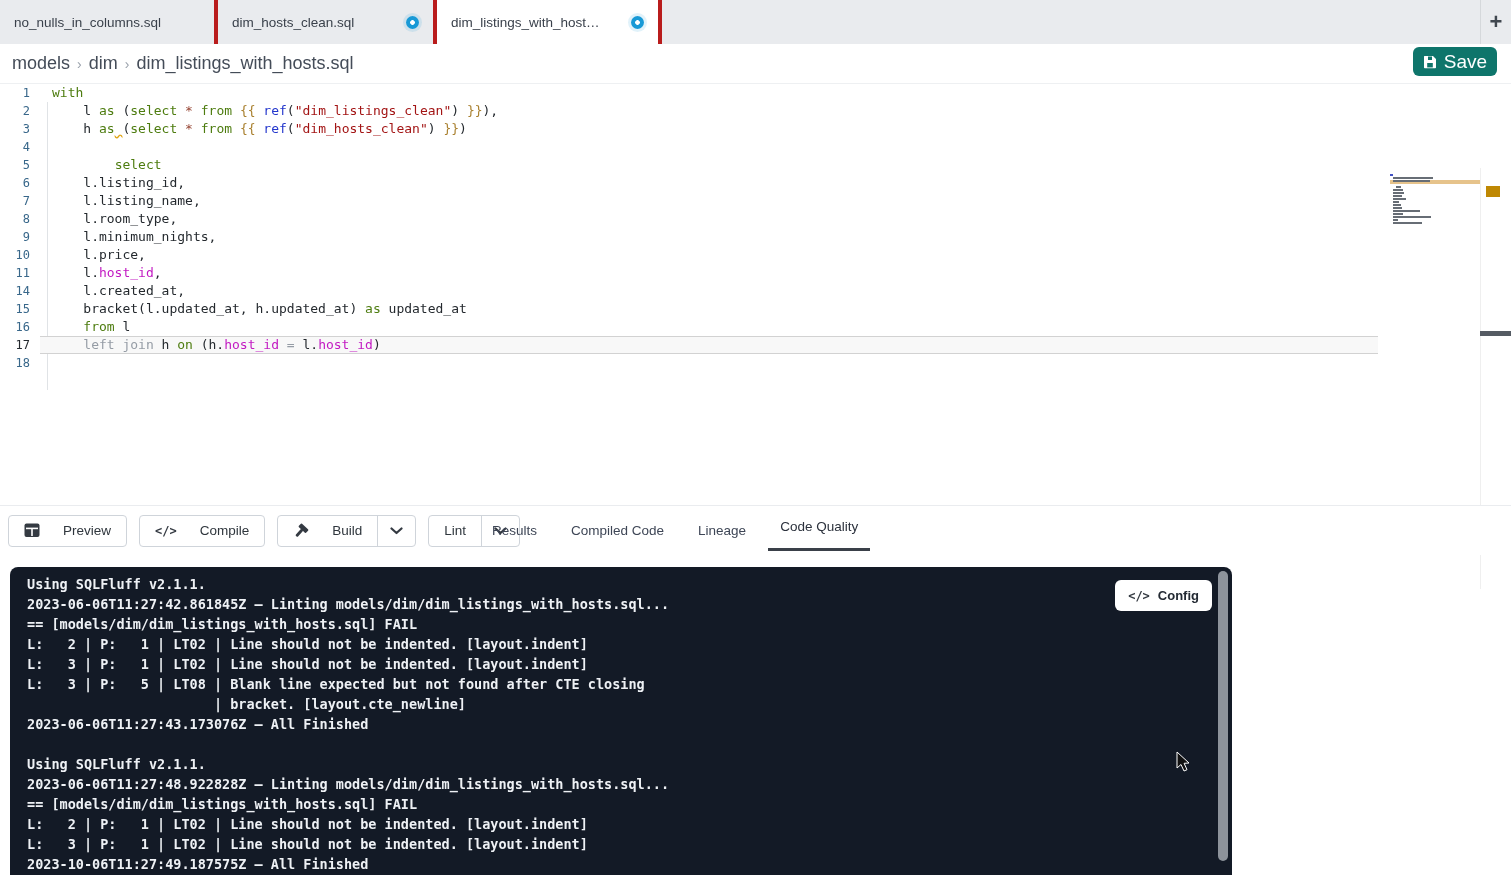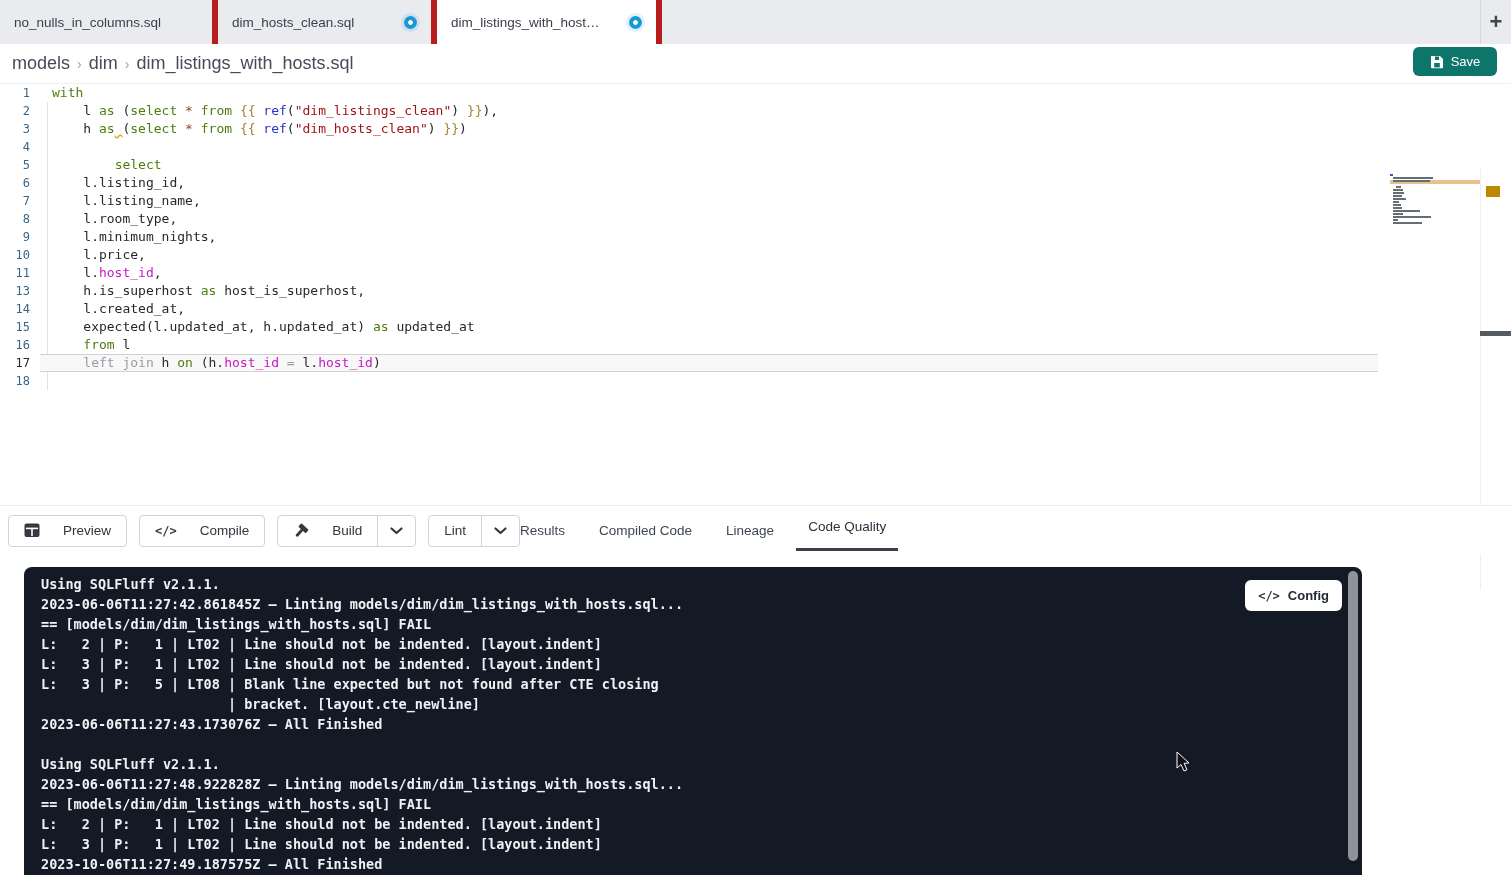--- a/index.html
+++ b/index.html
@@ -5,21 +5,21 @@
   * { box-sizing: border-box; }
   html,body { margin:0; padding:0; }
   body {
     width:1511px; height:875px; position:relative; overflow:hidden;
     background:#ffffff; font-family:"Liberation Sans", sans-serif;
   }
 
   
   .tab-bar { position:absolute; top:0; left:0; right:0; height:44px; background:#e9ebee; display:flex; }
   .tabs { display:flex; height:100%; }
-  .tab { display:flex; align-items:center; padding:15px 14px; border-right:6px solid #b91c1c;
+  .tab { display:flex; align-items:center; padding:15px 14px; border-right:4px solid #b91c1c;
          font-size:13.5px; color:#3a414b; cursor:pointer; }
   .tab:nth-child(1){ width:218px; }
   .tab:nth-child(2){ width:219px; }
   .tab:nth-child(3){ width:225px;gap:26px; }
   .tab:nth-child(4){ width:225px; }
   .tab.active { background:#ffffff; }
   .tab-label { overflow:hidden; white-space:nowrap; text-overflow:ellipsis; }
   .dirty-dot { margin-left:auto; flex:none; width:13px; height:13px; border-radius:50%;
                background:radial-gradient(circle, #ffffff 0 2.2px, #1899d6 2.3px);
                box-shadow:0 0 0 3px rgba(24,153,214,.13); }
@@ -27,21 +27,21 @@
              display:flex; align-items:center; justify-content:center;
              font-size:22px; font-weight:bold; color:#40474f; cursor:pointer; }
 
   
   .breadcrumb-bar { position:absolute; top:44px; left:0; right:0; height:40px; background:#fff;
                     border-bottom:1px solid #eef0f2; display:flex; align-items:center; padding:0 12px; }
   .crumb { font-size:18px; color:#444c58; }
   .crumb-sep { color:#9aa2ac; margin:0 7px; font-size:14px; }
   .save-btn { position:absolute; top:47px; right:14px; width:84px; height:29px; background:#0e756b;
               border:none; border-radius:6px; color:#fff; display:flex; align-items:center;
-              justify-content:center; gap:7px; font-size:13px; font-family:inherit; cursor:pointer; }
+              justify-content:center; gap:7px; font-size:19px; font-family:inherit; cursor:pointer; }
 
   
   .editor { position:absolute; top:84px; left:0; right:0; height:421px; background:#fff;
             font-family:"DejaVu Sans Mono", monospace; font-size:13px; }
   .code-lines { position:relative; }
   .code-line { position:relative; height:18px; line-height:18px; white-space:pre; }
   .ln { position:absolute; left:0; width:30px; text-align:right; color:#38678a; font-size:12px; z-index:2; }
   .code-line.active .ln { color:#24292e; }
   .code { position:absolute; left:52px; z-index:1; }
   .line-hl { position:absolute; left:40px; width:1338px; top:0; bottom:0; background:#f8f8f8;
@@ -63,30 +63,30 @@
   .ruler-cursor { position:absolute; left:1480px; top:247px; width:31px; height:5px; background:#555b63; }
 
   
   .bottom-toolbar { position:absolute; top:505px; left:0; right:0; height:50px; background:#fff;
                     border-top:1px solid #eaecef; display:flex; align-items:center; padding-left:8px; }
   .tb-btn { height:32px; border:1px solid #cfd4da; border-radius:4px; background:#fff; display:flex;
             align-items:stretch; font-size:13.5px; color:#2f363d; margin-right:12px; cursor:pointer; padding:0; font-family:inherit; }
   .tb-seg { display:flex; align-items:center; gap:23px; padding:0 15px; }
   .tb-chev { display:flex; align-items:center; padding:0 12px; border-left:1px solid #cfd4da; }
   .code-glyph { font-family:"DejaVu Sans Mono", monospace; font-weight:bold; font-size:12px; color:#343a42; }
-  .res-tabs { position:absolute; left:492px; top:505px; height:50px; display:flex; gap:34px;margin-left:28px; }
+  .res-tabs { position:absolute; left:492px; top:505px; height:50px; display:flex; gap:34px; }
   .res-tab { position:relative; display:flex; align-items:center; height:100%; font-size:13.5px;
              color:#3e4656; cursor:pointer; }
   .res-tab.active { color:#2b313c; }
   .res-tab.active .res-tab-label { transform:translateY(-4px); display:inline-block; }
   .res-tab.active::after { content:""; position:absolute; left:-12px; right:-12px; bottom:4px;
                            height:3px; background:#3a4049; }
 
   
-  .terminal { position:absolute; left:24px; top:567px; width:1338px; height:308px; background:#131a26;
+  .terminal { position:absolute; left:10px; top:567px; width:1222px; height:308px; background:#131a26;
               border-radius:8px 8px 0 0; overflow:hidden; color:#eef1f5;
               font-family:"DejaVu Sans Mono", monospace; font-size:13.5px; font-weight:600; }
   .terminal-output { position:absolute; top:7px; left:17px; right:130px; }
   .t-line { height:20px; line-height:20px; white-space:pre; }
   .config-btn { position:absolute; top:13px; right:20px; height:31px; padding:0 13px; background:#fff;
                 border:none; border-radius:6px; display:flex; align-items:center; gap:8px;
                 font-family:"Liberation Sans", sans-serif; font-size:13px; font-weight:bold;
                 color:#232a33; cursor:pointer; }
   .term-scrollbar { position:absolute; top:4px; right:4px; width:10px; height:290px;
                     background:#8d939b; border-radius:5px; }
@@ -140,23 +140,22 @@
       <div class="code-line"><span class="ln">2</span><span class="code"><span class="c-pl">    l </span><span class="c-kw">as</span><span class="c-pl"> (</span><span class="c-kw">select</span><span class="c-pl"> </span><span class="c-op">*</span><span class="c-pl"> </span><span class="c-kw">from</span><span class="c-pl"> </span><span class="c-jj">{{</span><span class="c-pl"> </span><span class="c-fn">ref</span><span class="c-pl">(</span><span class="c-st">"dim_listings_clean"</span><span class="c-pl">) </span><span class="c-jj">}}</span><span class="c-pl">),</span></span></div>
       <div class="code-line"><span class="ln">3</span><span class="code"><span class="c-pl">    h </span><span class="c-kw">as</span><span class="c-sq"> </span><span class="c-pl">(</span><span class="c-kw">select</span><span class="c-pl"> </span><span class="c-op">*</span><span class="c-pl"> </span><span class="c-kw">from</span><span class="c-pl"> </span><span class="c-jj">{{</span><span class="c-pl"> </span><span class="c-fn">ref</span><span class="c-pl">(</span><span class="c-st">"dim_hosts_clean"</span><span class="c-pl">) </span><span class="c-jj">}}</span><span class="c-pl">)</span></span></div>
       <div class="code-line"><span class="ln">4</span><span class="code"></span></div>
       <div class="code-line"><span class="ln">5</span><span class="code"><span class="c-pl">        </span><span class="c-kw">select</span></span></div>
       <div class="code-line"><span class="ln">6</span><span class="code"><span class="c-pl">    l.listing_id,</span></span></div>
       <div class="code-line"><span class="ln">7</span><span class="code"><span class="c-pl">    l.listing_name,</span></span></div>
       <div class="code-line"><span class="ln">8</span><span class="code"><span class="c-pl">    l.room_type,</span></span></div>
       <div class="code-line"><span class="ln">9</span><span class="code"><span class="c-pl">    l.minimum_nights,</span></span></div>
       <div class="code-line"><span class="ln">10</span><span class="code"><span class="c-pl">    l.price,</span></span></div>
       <div class="code-line"><span class="ln">11</span><span class="code"><span class="c-pl">    l.</span><span class="c-mg">host_id</span><span class="c-pl">,</span></span></div>
-      <div class="code-line"><span class="ln">13</span><span class="code"><span class="c-pl">    h.is_superhost </span><span class="c-kw">as</span><span class="c-pl"> host_is_superhost,</span></span></div>
       <div class="code-line"><span class="ln">14</span><span class="code"><span class="c-pl">    l.created_at,</span></span></div>
-      <div class="code-line"><span class="ln">15</span><span class="code"><span class="c-pl">    expected(l.updated_at, h.updated_at) </span><span class="c-kw">as</span><span class="c-pl"> updated_at</span></span></div>
+      <div class="code-line"><span class="ln">15</span><span class="code"><span class="c-pl">    bracket(l.updated_at, h.updated_at) </span><span class="c-kw">as</span><span class="c-pl"> updated_at</span></span></div>
       <div class="code-line"><span class="ln">16</span><span class="code"><span class="c-pl">    </span><span class="c-kw">from</span><span class="c-pl"> l</span></span></div>
       <div class="code-line active"><div class="line-hl"></div><span class="ln">17</span><span class="code"><span class="c-gy">    left join</span><span class="c-pl"> h </span><span class="c-kw">on</span><span class="c-pl"> (h.</span><span class="c-mg">host_id</span><span class="c-pl"> </span><span class="c-gy">=</span><span class="c-pl"> l.</span><span class="c-mg">host_id</span><span class="c-pl">)</span></span></div>
       <div class="code-line"><span class="ln">18</span><span class="code"></span></div>
     </div>
   <div class="minimap">
       <div class="mm-strip" style="top: 5.5px;"></div>
       <div class="mm-row">
         <span class="mm-bar" style="left: 0px; width: 3px; background: rgb(65, 82, 197);"></span>
       </div>
       <div class="mm-row">

